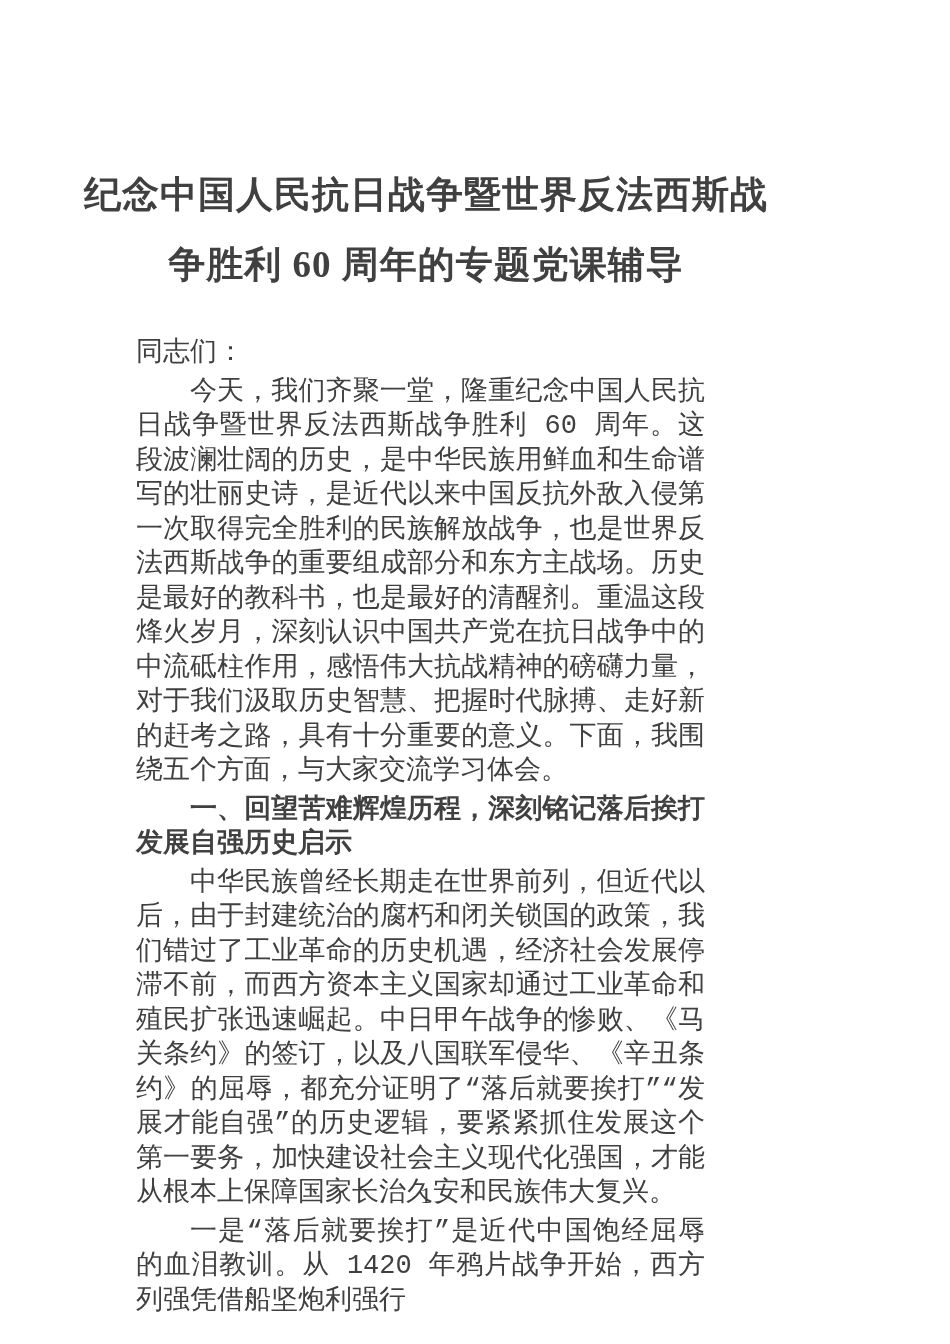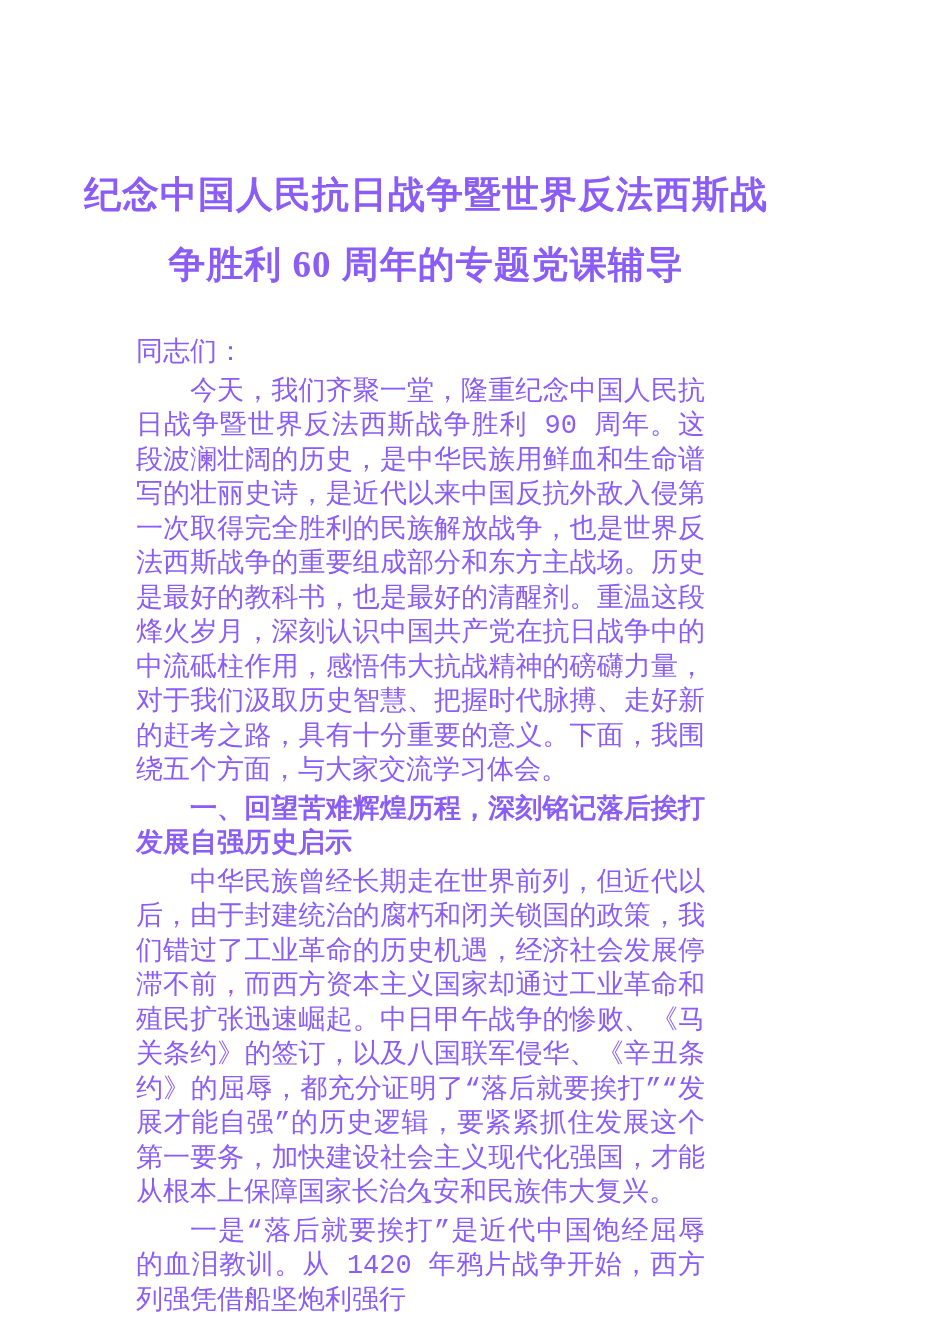--- a/index.html
+++ b/index.html
@@ -5,21 +5,21 @@
   html, body {
     margin: 0;
     padding: 0;
     background: #ffffff;
   }
   .page {
     position: relative;
     width: 852px;
     height: 1344px;
     background: #ffffff;
-    color: #8b5cf6;
+    color: #404040;
     overflow: hidden;
     
     font-family: "Liberation Serif", sans-serif;
   }
   .doc-title {
     margin: 160px 75px 0 75px;
     text-align: center;
     font-size: 37px;
     font-weight: bold;
     line-height: 70px;
@@ -64,21 +64,21 @@
 
 <div class="page">
 
   <h1 class="doc-title">
     <span class="title-line">纪念中国人民抗日战争暨世界反法西斯战</span>
     <span class="title-line">争胜利 60 周年的专题党课辅导</span>
   </h1>
 
   <div class="doc-body">
     <p class="para no-indent">同志们：</p>
-    <p class="para">今天，我们齐聚一堂，隆重纪念中国人民抗日战争暨世界反法西斯战争胜利 90 周年。这段波澜壮阔的历史，是中华民族用鲜血和生命谱写的壮丽史诗，是近代以来中国反抗外敌入侵第一次取得完全胜利的民族解放战争，也是世界反法西斯战争的重要组成部分和东方主战场。历史是最好的教科书，也是最好的清醒剂。重温这段烽火岁月，深刻认识中国共产党在抗日战争中的中流砥柱作用，感悟伟大抗战精神的磅礴力量，对于我们汲取历史智慧、把握时代脉搏、走好新的赶考之路，具有十分重要的意义。下面，我围绕五个方面，与大家交流学习体会。</p>
+    <p class="para">今天，我们齐聚一堂，隆重纪念中国人民抗日战争暨世界反法西斯战争胜利 60 周年。这段波澜壮阔的历史，是中华民族用鲜血和生命谱写的壮丽史诗，是近代以来中国反抗外敌入侵第一次取得完全胜利的民族解放战争，也是世界反法西斯战争的重要组成部分和东方主战场。历史是最好的教科书，也是最好的清醒剂。重温这段烽火岁月，深刻认识中国共产党在抗日战争中的中流砥柱作用，感悟伟大抗战精神的磅礴力量，对于我们汲取历史智慧、把握时代脉搏、走好新的赶考之路，具有十分重要的意义。下面，我围绕五个方面，与大家交流学习体会。</p>
     <p class="para heading">一、回望苦难辉煌历程，深刻铭记落后挨打发展自强历史启示</p>
     <p class="para">中华民族曾经长期走在世界前列，但近代以后，由于封建统治的腐朽和闭关锁国的政策，我们错过了工业革命的历史机遇，经济社会发展停滞不前，而西方资本主义国家却通过工业革命和殖民扩张迅速崛起。中日甲午战争的惨败、《马关条约》的签订，以及八国联军侵华、《辛丑条约》的屈辱，都充分证明了“落后就要挨打”“发展才能自强”的历史逻辑，要紧紧抓住发展这个第一要务，加快建设社会主义现代化强国，才能从根本上保障国家长治久安和民族伟大复兴。</p>
     <p class="para">一是“落后就要挨打”是近代中国饱经屈辱的血泪教训。从 1420 年鸦片战争开始，西方列强凭借船坚炮利强行</p>
   </div>
 
   <div class="page-number">1</div>
 
 </div>
 
 </body></html>

